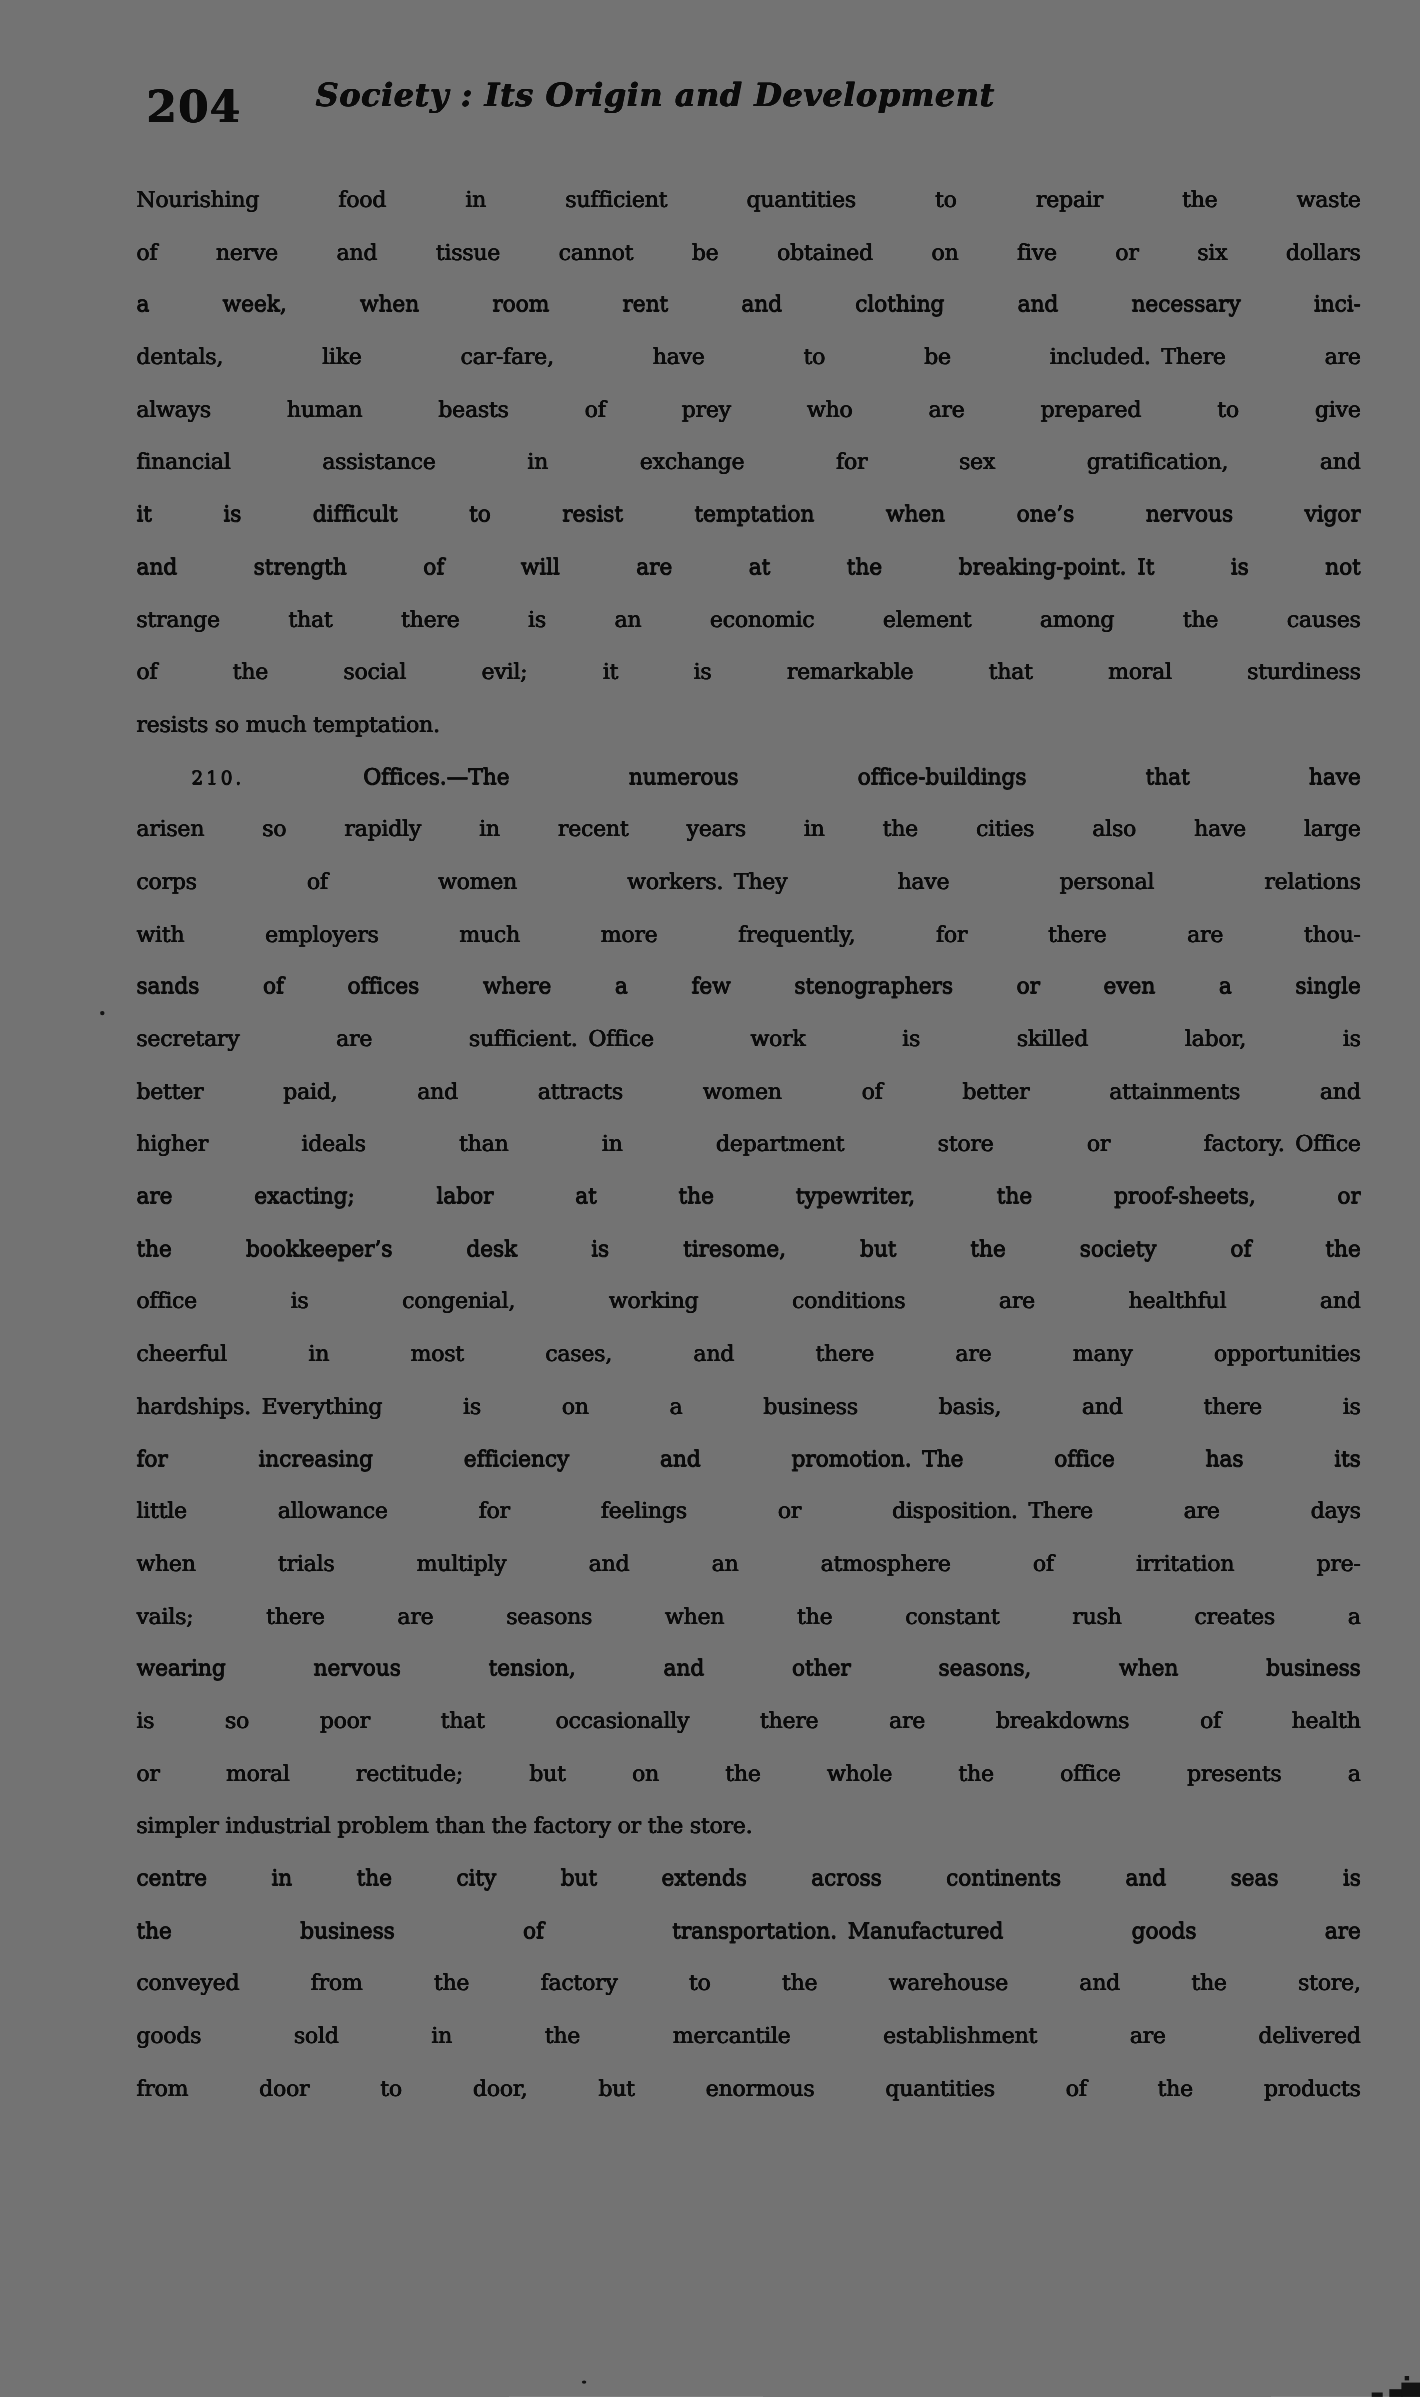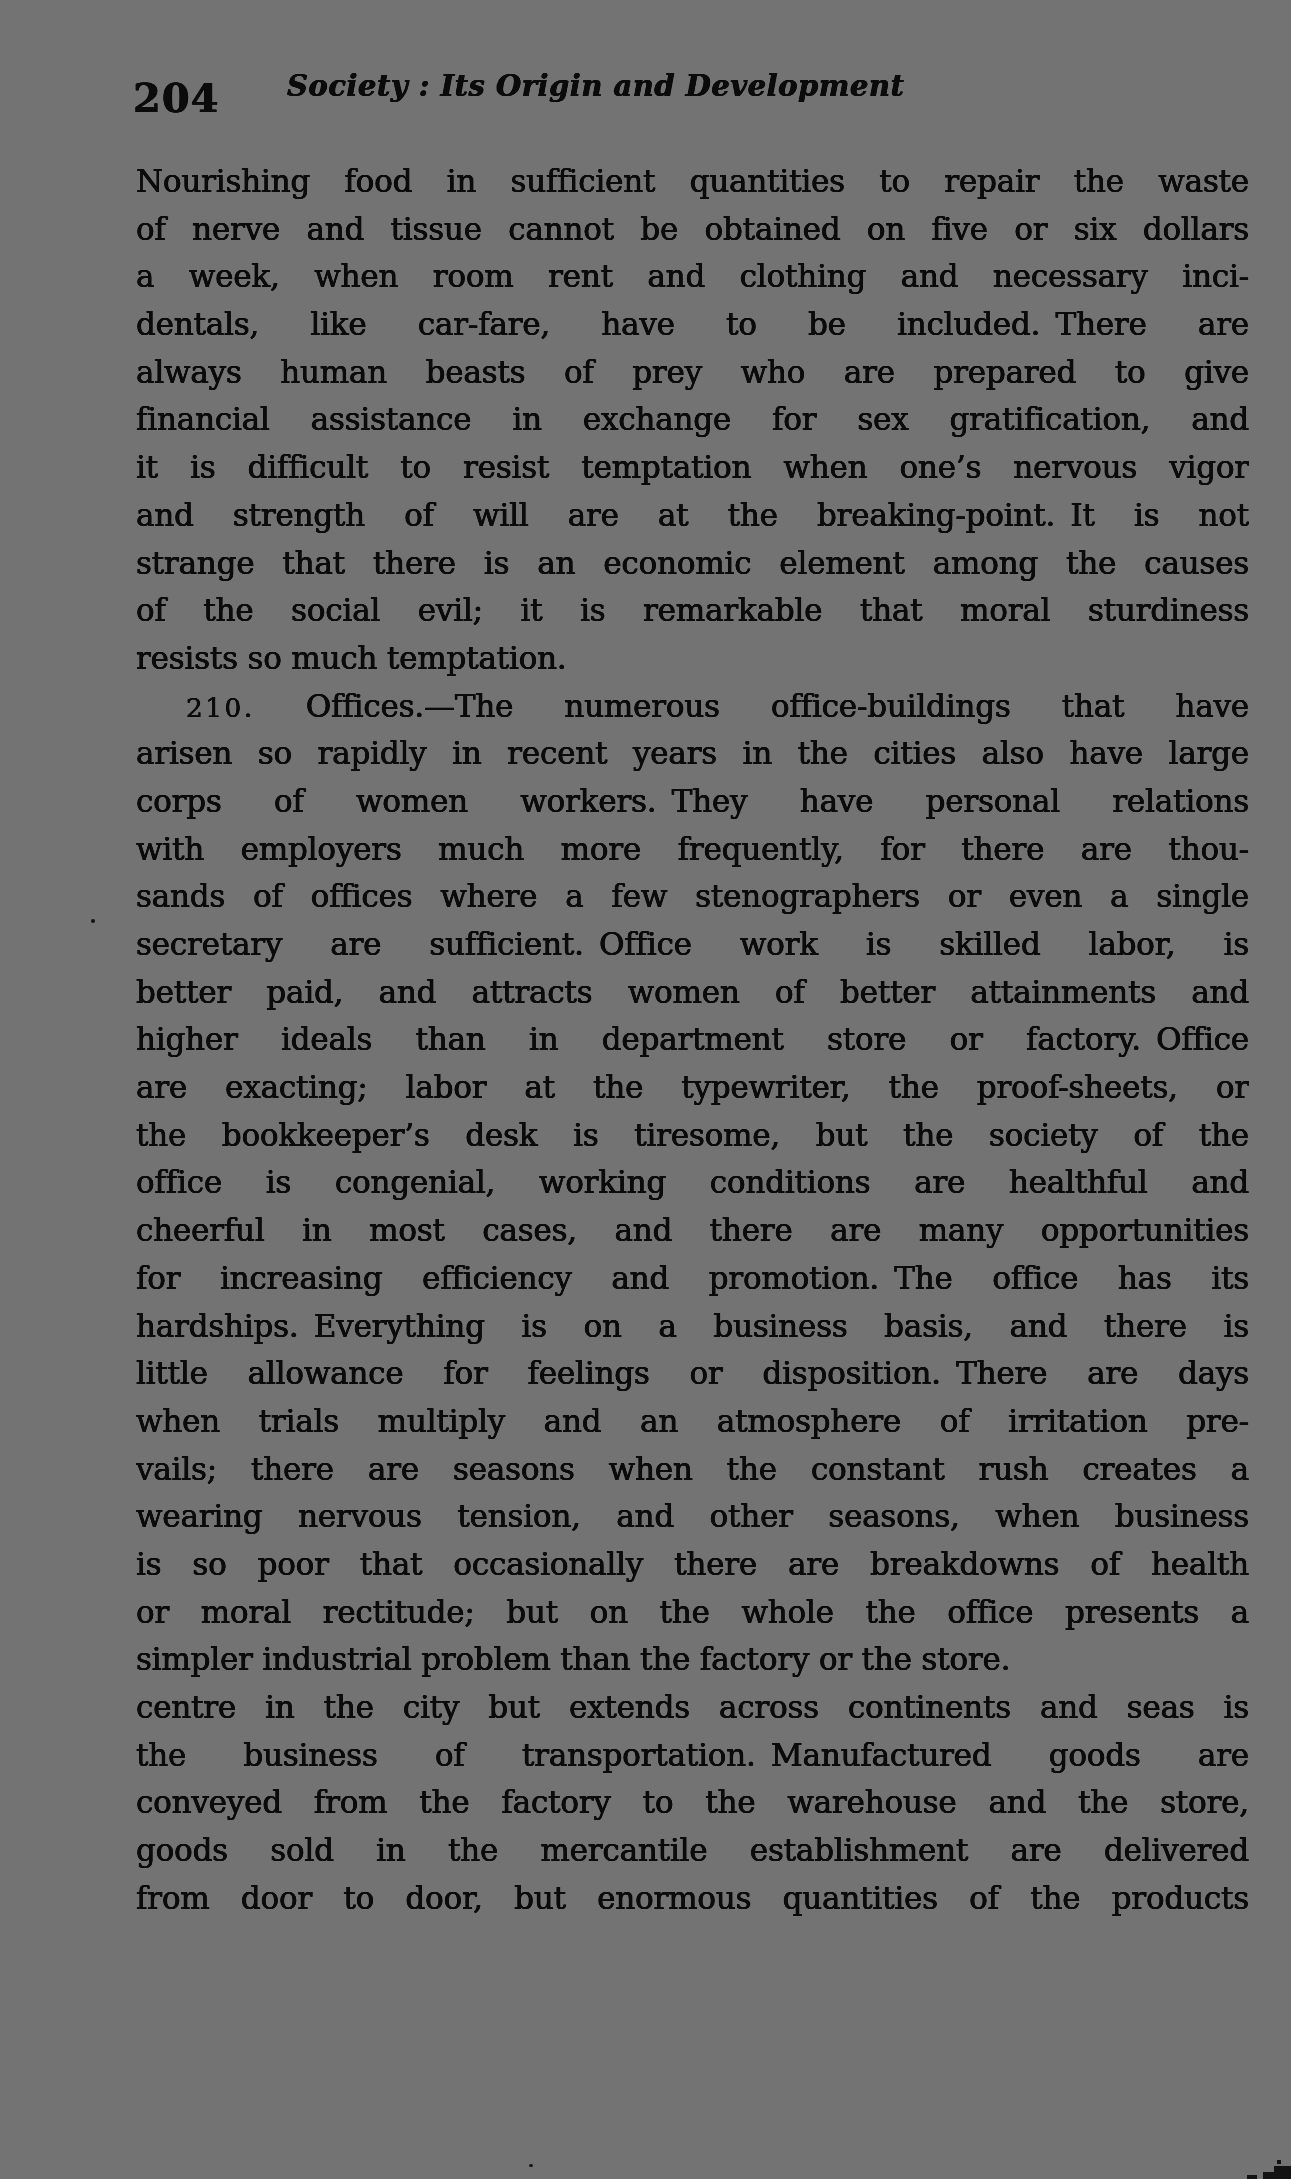--- a/index.html
+++ b/index.html
@@ -35,24 +35,24 @@
     top: 72px;
     font-size: 29px;
     line-height: 1;
     font-style: italic;
     font-weight: 700;
     letter-spacing: 0.5px;
     white-space: nowrap;
   }
   #body-text {
     position: absolute;
-    left: 136px;
+    left: 124px;
     top: 158px;
     width: 1113px;
-    font-size: 31px;
+    font-size: 20px;
     line-height: 47.7px;
     letter-spacing: -0.2px;
   }
   .paragraph { margin: 0; padding: 0; }
   .line {
     text-align: justify;
     text-align-last: justify;
     height: 47.7px;
     overflow: hidden;
     white-space: normal;
@@ -102,22 +102,22 @@
         <div class="line">corps of women workers. They have personal relations</div>
         <div class="line">with employers much more frequently, for there are thou-</div>
         <div class="line">sands of offices where a few stenographers or even a single</div>
         <div class="line">secretary are sufficient. Office work is skilled labor, is</div>
         <div class="line">better paid, and attracts women of better attainments and</div>
         <div class="line">higher ideals than in department store or factory. Office</div>
         <div class="line">are exacting; labor at the typewriter, the proof-sheets, or</div>
         <div class="line">the bookkeeper’s desk is tiresome, but the society of the</div>
         <div class="line">office is congenial, working conditions are healthful and</div>
         <div class="line">cheerful in most cases, and there are many opportunities</div>
+        <div class="line">hardships. Everything is on a business basis, and there is</div>
         <div class="line">for increasing efficiency and promotion. The office has its</div>
-        <div class="line">hardships. Everything is on a business basis, and there is</div>
         <div class="line">little allowance for feelings or disposition. There are days</div>
         <div class="line">when trials multiply and an atmosphere of irritation pre-</div>
         <div class="line">vails; there are seasons when the constant rush creates a</div>
         <div class="line">wearing nervous tension, and other seasons, when business</div>
         <div class="line">is so poor that occasionally there are breakdowns of health</div>
         <div class="line">or moral rectitude; but on the whole the office presents a</div>
         <div class="line ragged">simpler industrial problem than the factory or the store.</div>
       </div>
       <div class="paragraph">
         <div class="line">centre in the city but extends across continents and seas is</div>

